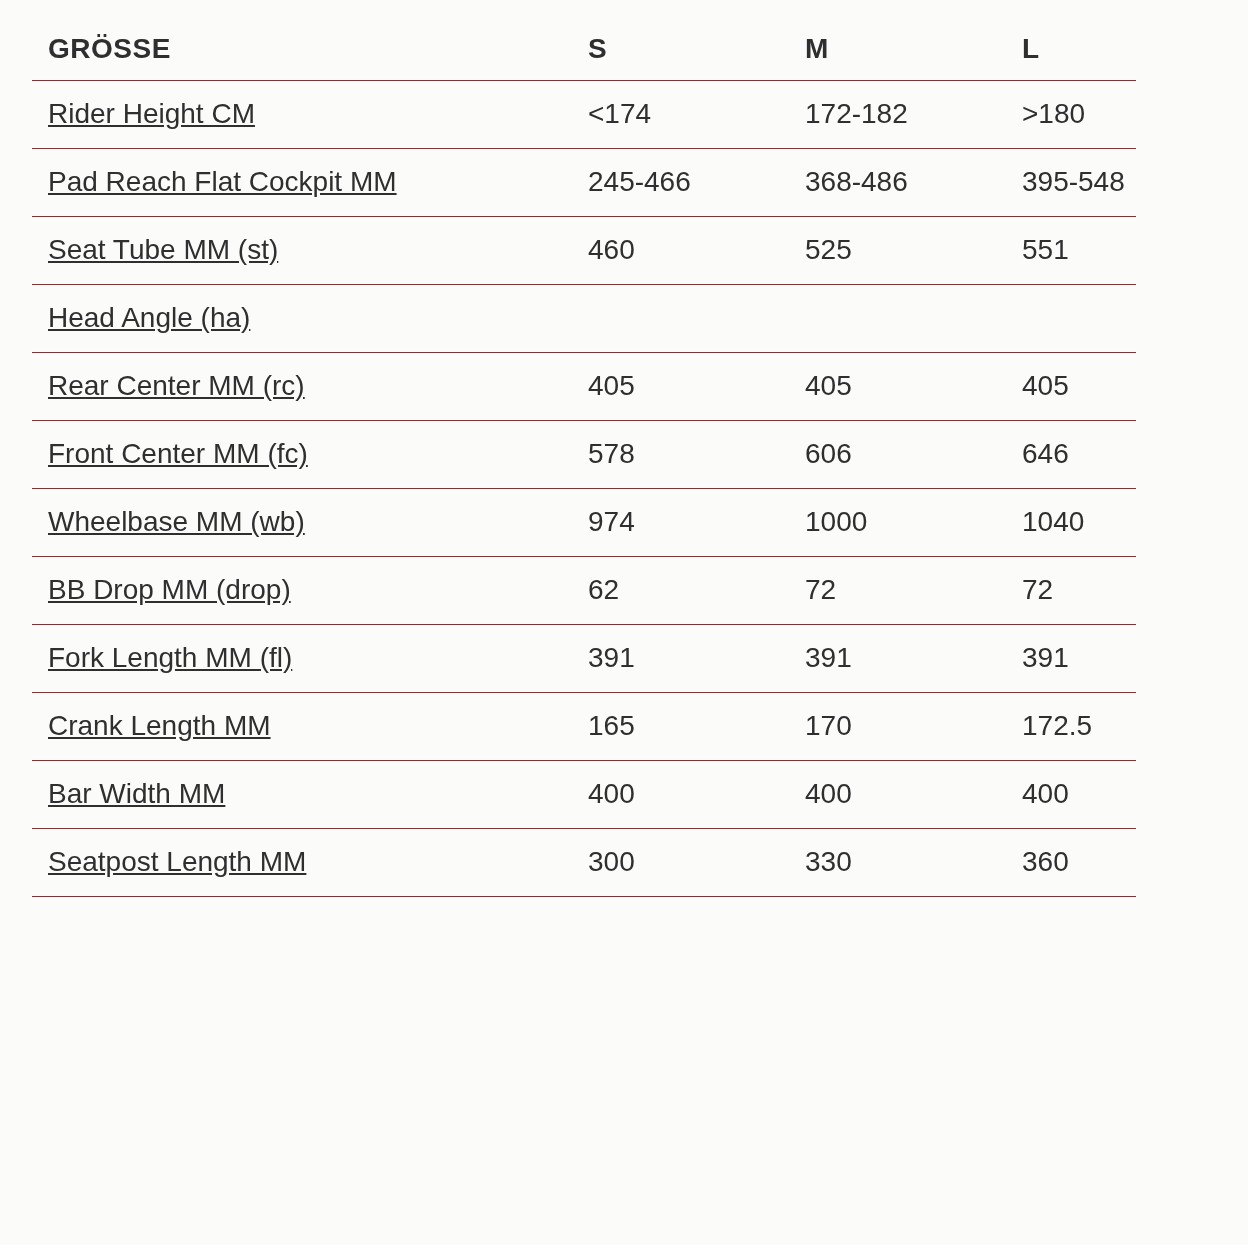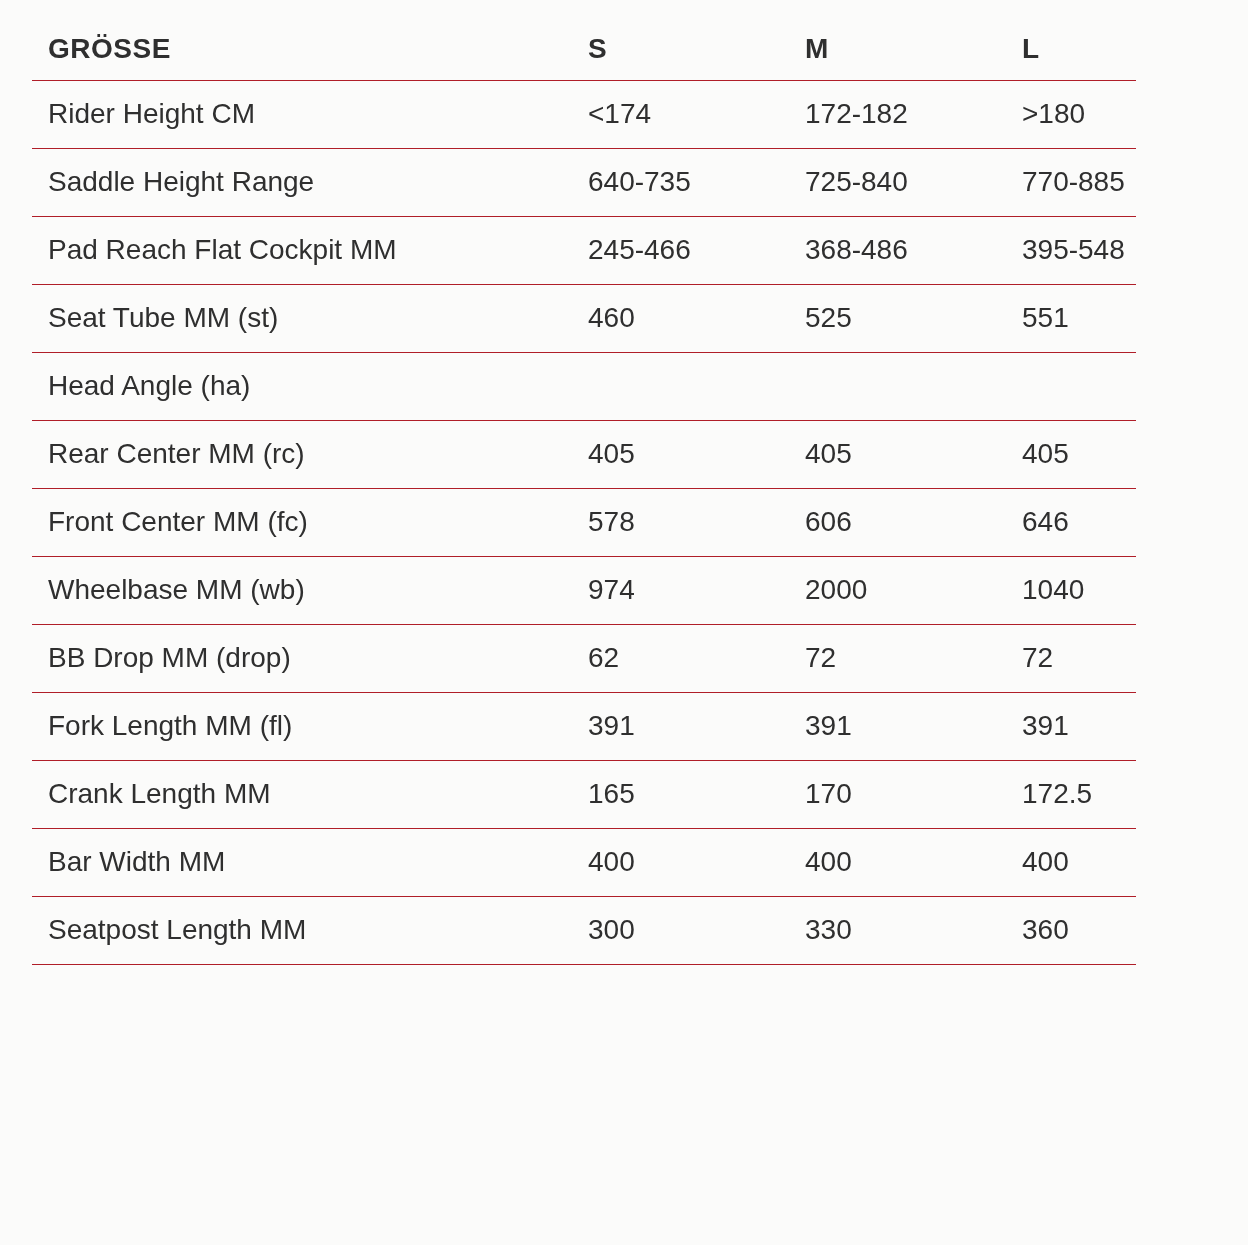--- a/index.html
+++ b/index.html
@@ -46,21 +46,21 @@
     height: 68px;
     border-bottom: 1px solid var(--divider);
   }
   tbody td {
     vertical-align: middle;
     font-size: 28px;
     font-weight: 400;
     padding: 0;
     white-space: nowrap;
   }
-  tbody td.label-cell { padding-left: 16px; }
+  tbody td.label-cell { padding-left: 16px; text-decoration: underline; }
 </style>
 </head>
 <body>
 
 <div class="page">
   <table class="spec-table">
     <colgroup>
       <col class="c-label">
         <col class="c-s">
         <col class="c-m">
@@ -75,26 +75,20 @@
       </tr>
     </thead>
     <tbody id="spec-body">
   <tr>
     <td class="label-cell">Rider Height CM</td>
     <td>&lt;174</td>
     <td>172-182</td>
     <td>&gt;180</td>
   </tr>
 
-  <tr>
-    <td class="label-cell">Saddle Height Range</td>
-    <td>640-735</td>
-    <td>725-840</td>
-    <td>770-885</td>
-  </tr>
 
 
   <tr>
     <td class="label-cell">Pad Reach Flat Cockpit MM</td>
     <td>245-466</td>
     <td>368-486</td>
     <td>395-548</td>
   </tr>
 
   <tr>
@@ -122,21 +116,21 @@
   <tr>
     <td class="label-cell">Front Center MM (fc)</td>
     <td>578</td>
     <td>606</td>
     <td>646</td>
   </tr>
 
   <tr>
     <td class="label-cell">Wheelbase MM (wb)</td>
     <td>974</td>
-    <td>2000</td>
+    <td>1000</td>
     <td>1040</td>
   </tr>
 
   <tr>
     <td class="label-cell">BB Drop MM (drop)</td>
     <td>62</td>
     <td>72</td>
     <td>72</td>
   </tr>
 

